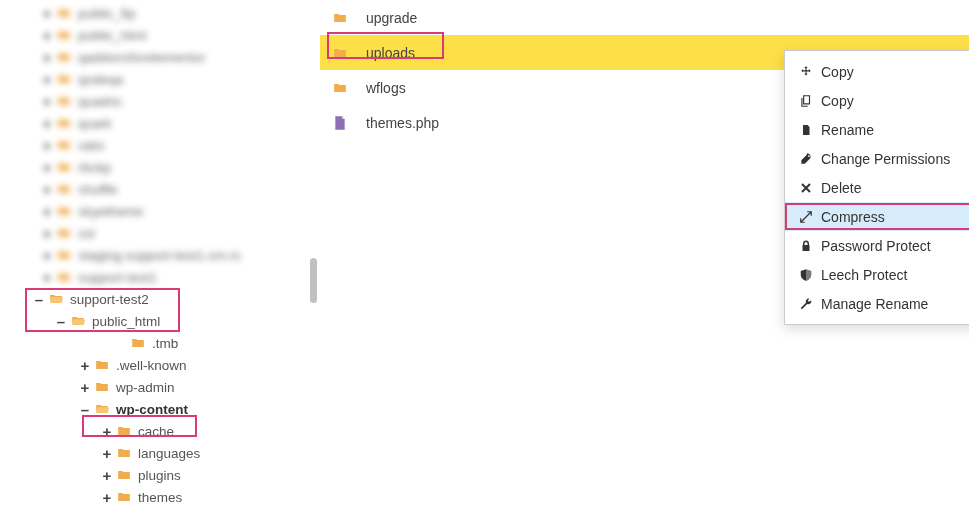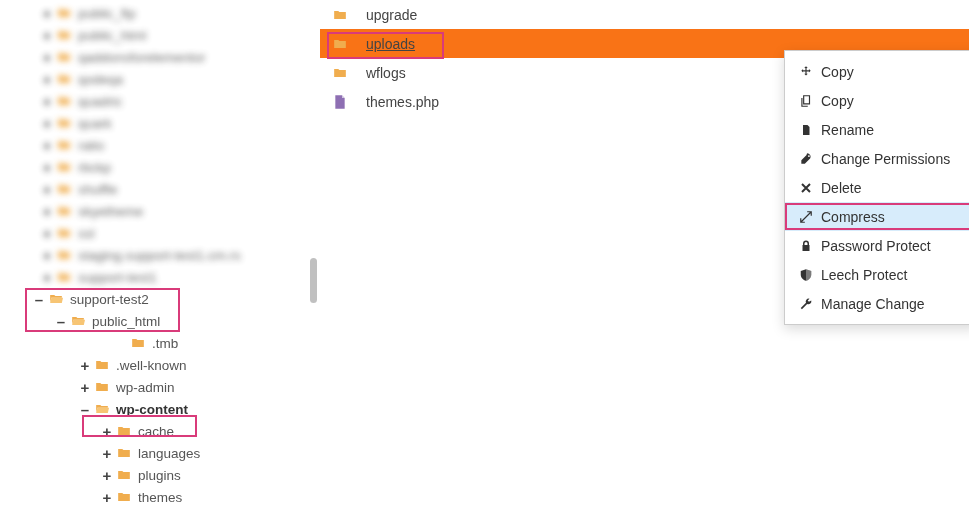--- a/index.html
+++ b/index.html
@@ -62,28 +62,28 @@
     border: 2px solid #d93b7a;
     position: absolute;
     pointer-events: none;
   }
   .main {
     flex: 1;
     position: relative;
     background: #fff;
   }
   .file-row {
-    height: 29px;
+    height: 35px;
     display: flex;
     align-items: center;
     padding-left: 12px;
     font-size: 14px;
     color: #444;
   }
-  .file-row.selected { background: #f97316; text-decoration: underline; }
+  .file-row.selected { background: #fde047; }
   .file-row .ficon { width: 22px; margin-right: 12px; display:inline-flex; }
   .ctx-menu {
     position: absolute;
     left: 464px;
     top: 50px;
     width: 194px;
     background: #fff;
     border: 1px solid #ccc;
     box-shadow: 0 4px 12px rgba(0,0,0,.15);
     padding: 6px 0;
@@ -428,19 +428,19 @@
               </svg>
             </span>
             <span>Leech Protect</span>
           </div>
           <div class="ctx-item">
             <span class="mi">
               <svg width="14" height="14" viewBox="0 0 24 24">
                 <path fill="#333" d="M21 6a5 5 0 0 1-7 6L5 21l-2-2 9-9a5 5 0 0 1 6-7l-3 3 2 2z"></path>
               </svg>
             </span>
-            <span>Manage Change</span>
+            <span>Manage Rename</span>
           </div>
         </div>
     </div>
     <div class="hl" style="left:465px; top:203px; width:192px; height:27px;"></div>
   </main>
 </div>
 
 </body></html>

